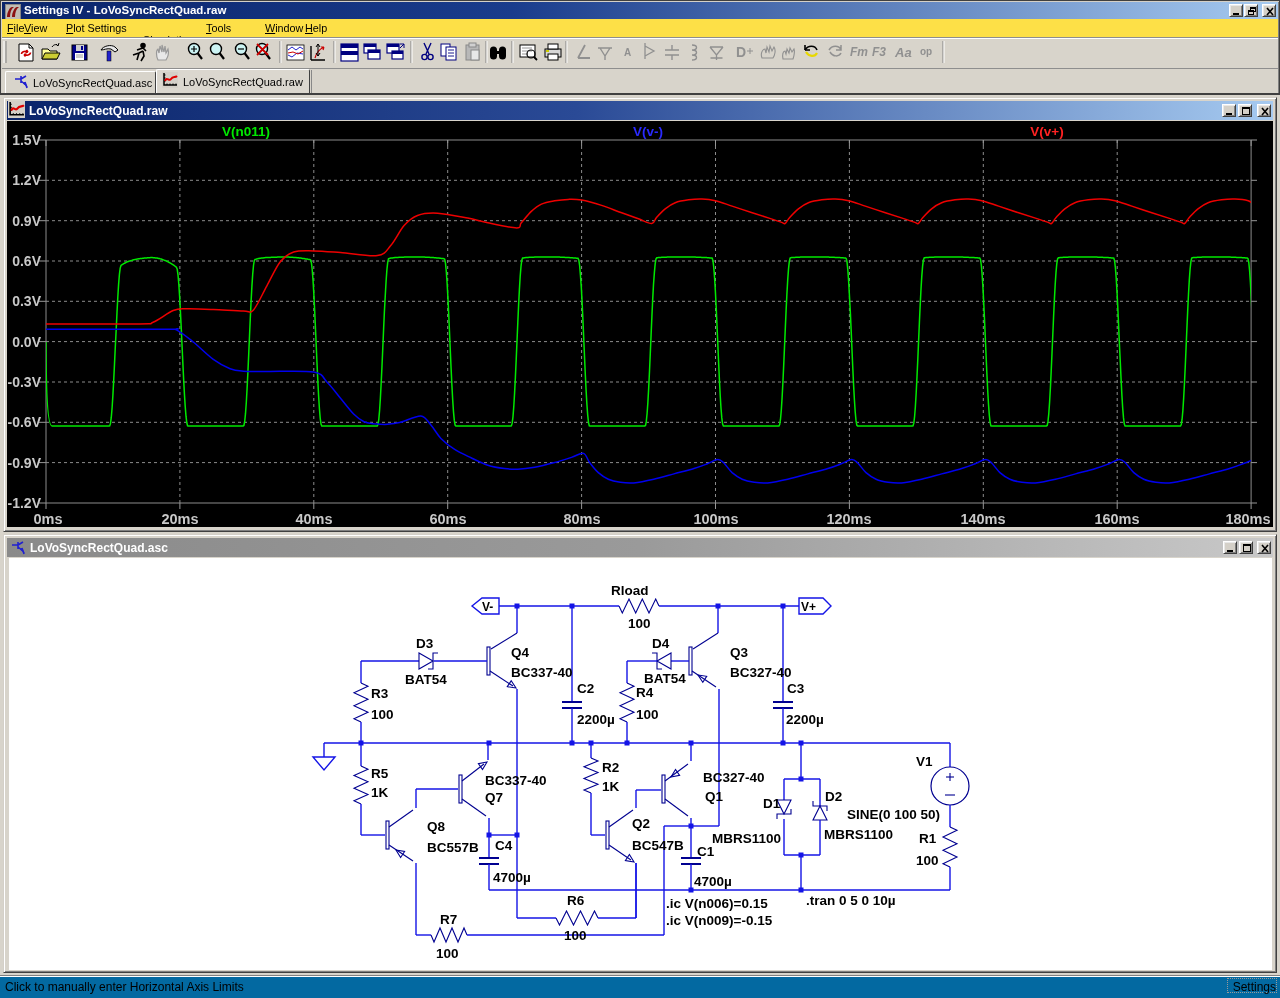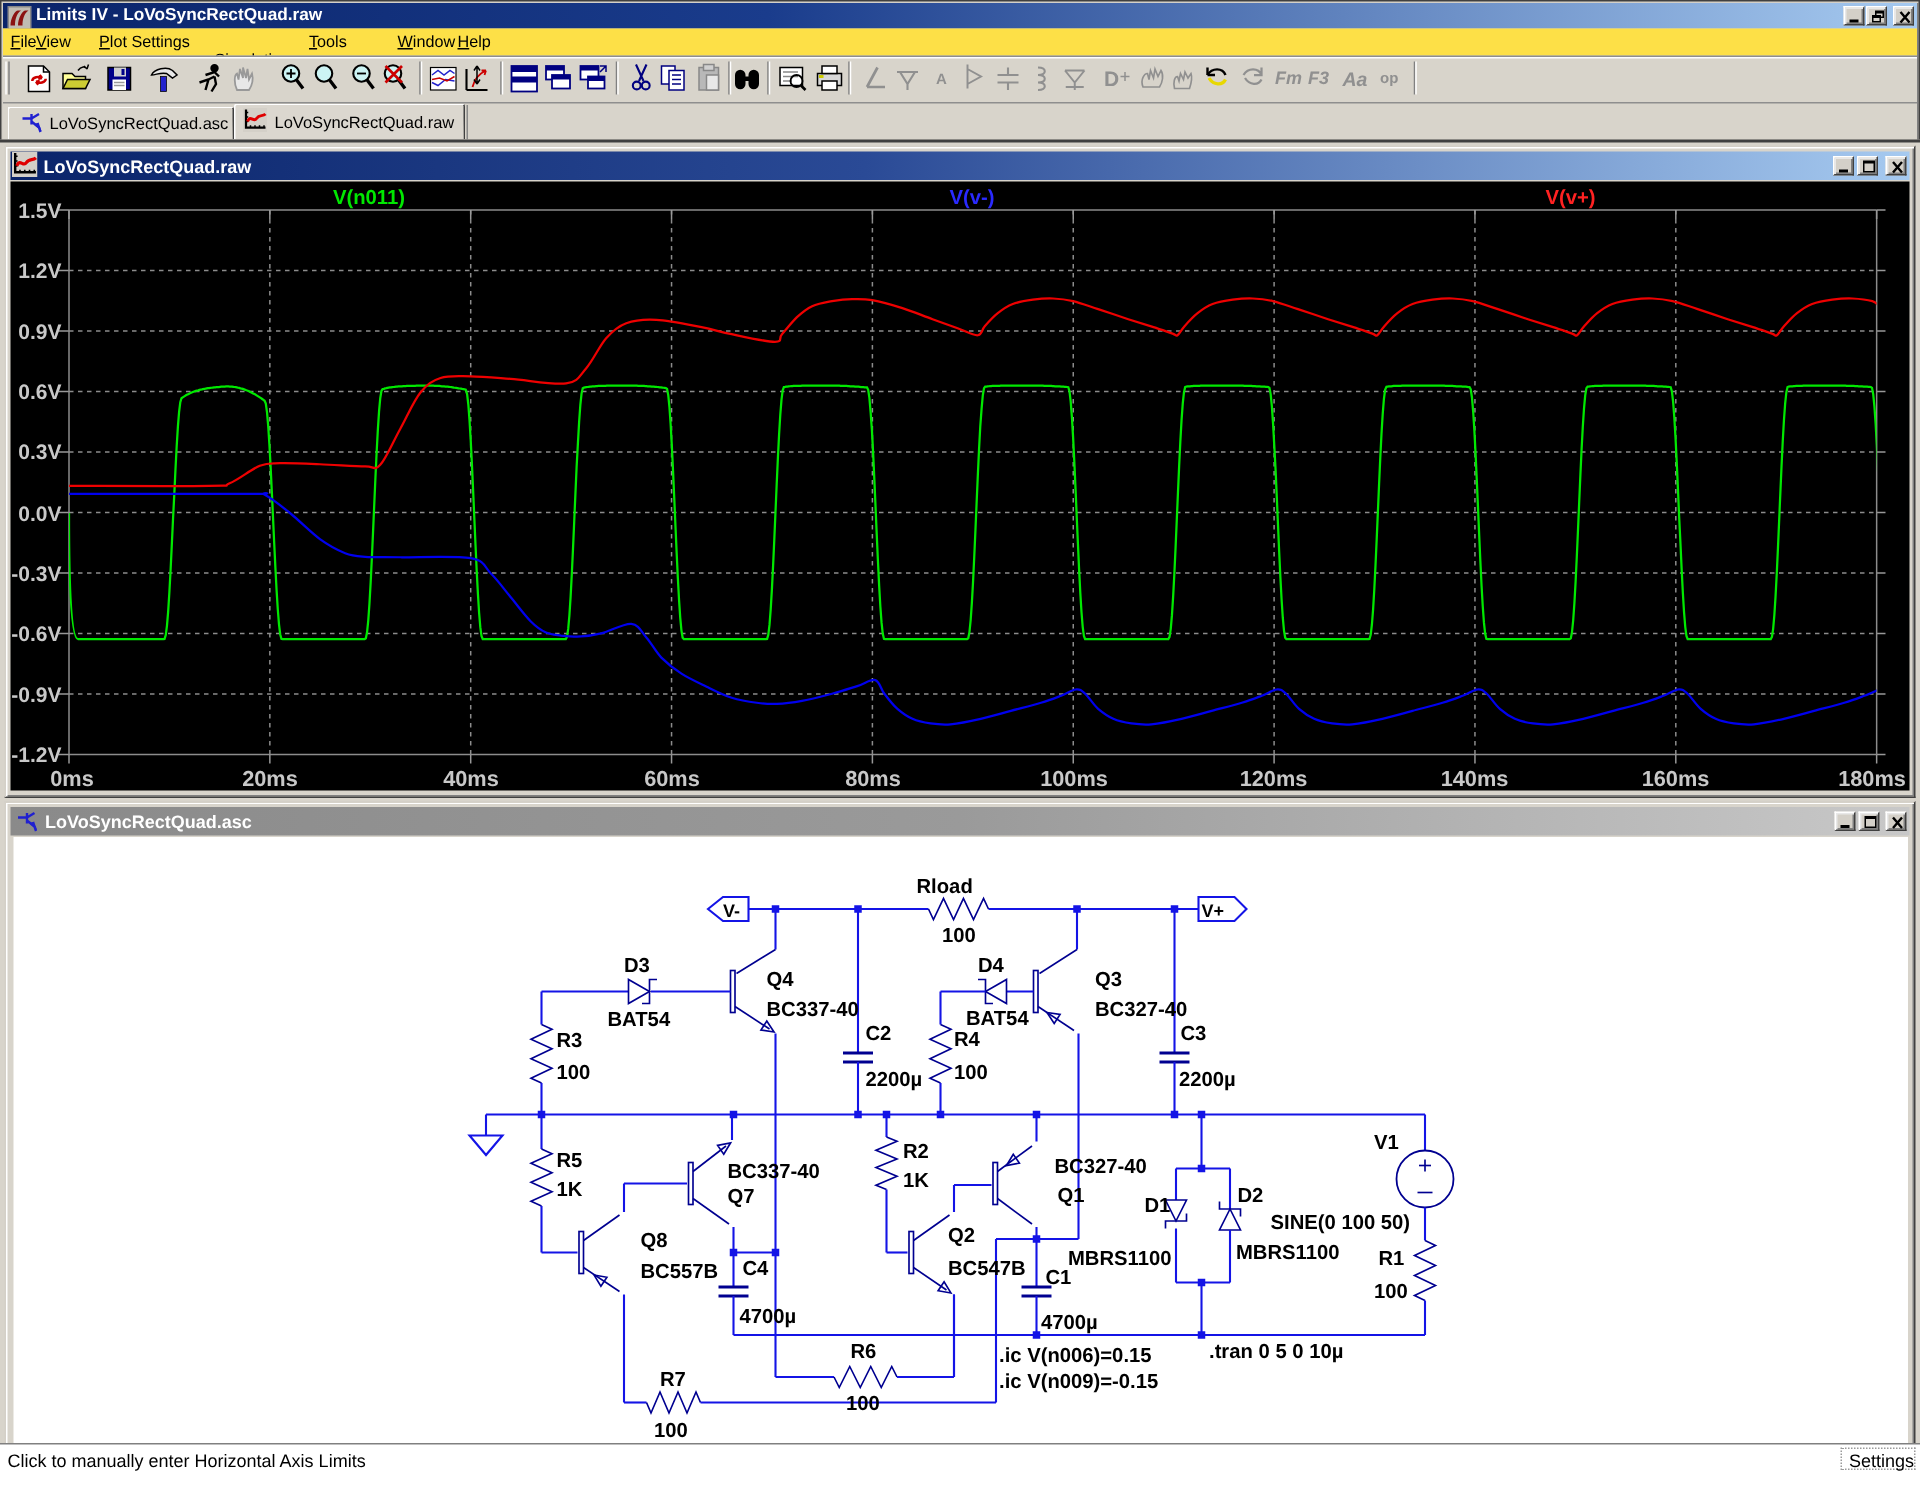--- a/index.html
+++ b/index.html
@@ -6,34 +6,34 @@
   background:linear-gradient(90deg,#0a246a 0%,#1a3c8c 40%,#a6caf0 100%); color:#fff; font-weight:bold; font-size:11.5px; }
 .menubar { position:absolute; left:2px; top:19px; right:2px; height:30px; font-size:10.8px; color:#000; background:#fde047; }
 .toolbar { position:absolute; left:2px; top:37px; right:2px; height:30px; border-top:1px solid #8e8e8e; box-shadow:inset 0 1px 0 #ffffff; background:#d8d4cb; }
 .tabbar { position:absolute; left:2px; top:68px; right:2px; height:25px; background:#d8d4cb; }
 .tab { position:absolute; font-size:11px; color:#000; background:#d8d4cb;
   border:1px solid; border-color:#ffffff #404040 #404040 #ffffff; border-bottom:none; border-radius:2px 2px 0 0; }
 .mdi { position:absolute; left:0; top:93px; right:0; bottom:23px; background:#d8d4cb; border-top:2px solid #404040; }
 .win { position:absolute; background:#d8d4cb; border:1px solid; border-color:#d4d0c8 #404040 #404040 #d4d0c8;
   box-shadow:inset 1px 1px 0 #ffffff, inset -1px -1px 0 #808080; }
 .wtitle { position:absolute; left:3px; right:3px; top:3px; height:19px; color:#fff; font-weight:bold; font-size:12px; }
-.statusbar { position:absolute; left:0; bottom:0; width:1280px; height:36px; background:#ffffff; border-top:1px solid #808080;
+.statusbar { position:absolute; left:0; bottom:0; width:1280px; height:23px; background:#0369a1; border-top:1px solid #808080;
   box-shadow:inset 0 1px 0 #ffffff; font-size:12px; color:#000;margin-top:33px; }
 svg text { font-family:"Liberation Sans", sans-serif; }
 </style></head><body>
 
 <div style="position:absolute;inset:0;border:1px solid #404040;box-shadow:inset 1px 1px 0 #d4d0c8, inset -1px -1px 0 #808080"></div>
 <div class="titlebar">
     <svg width="16" height="16" viewBox="0 0 16 16" style="position:absolute;left:3px;top:2px">
       <rect width="16" height="16" fill="#c0bcb4"></rect>
       <rect x="0.5" y="0.5" width="15" height="15" fill="none" stroke="#888"></rect>
       <path d="M2 13 C2 8 5 3 7 3 L9 3 C6 5 5 9 5 13 Z" fill="#8b1212"></path>
       <path d="M7 13 C7 8 10 3 12 3 L14 3 C11 5 10 9 10 13 Z" fill="#8b1212"></path>
     </svg>
-    <span style="position:absolute;left:22px;top:2px">Limits IV - LoVoSyncRectQuad.raw</span>
+    <span style="position:absolute;left:22px;top:2px">Settings IV - LoVoSyncRectQuad.raw</span>
   </div>
 <div style="position:absolute;left:1229px;top:4px;width:14px;height:13px;background:#d4d0c8;border:1px solid;border-color:#ffffff #404040 #404040 #ffffff;box-shadow:inset 1px 1px 0 #e8e8e8, inset -1px -1px 0 #808080">
     <div style="position:absolute;left:3px;top:8px;width:6px;height:2px;background:#000"></div>
   </div>
 <div style="position:absolute;left:1244px;top:4px;width:14px;height:13px;background:#d4d0c8;border:1px solid;border-color:#ffffff #404040 #404040 #ffffff;box-shadow:inset 1px 1px 0 #e8e8e8, inset -1px -1px 0 #808080">
     <div style="position:absolute;left:4.5px;top:2px;width:6px;height:5px;border:1px solid #000;border-top-width:2px"></div>
     <div style="position:absolute;left:2.5px;top:4.5px;width:6px;height:5px;border:1px solid #000;border-top-width:2px;background:#d4d0c8"></div>
   </div>
 <div style="position:absolute;left:1262px;top:4px;width:14px;height:13px;background:#d4d0c8;border:1px solid;border-color:#ffffff #404040 #404040 #ffffff;box-shadow:inset 1px 1px 0 #e8e8e8, inset -1px -1px 0 #808080">
     <svg width="14" height="13" style="position:absolute;left:0;top:0">

